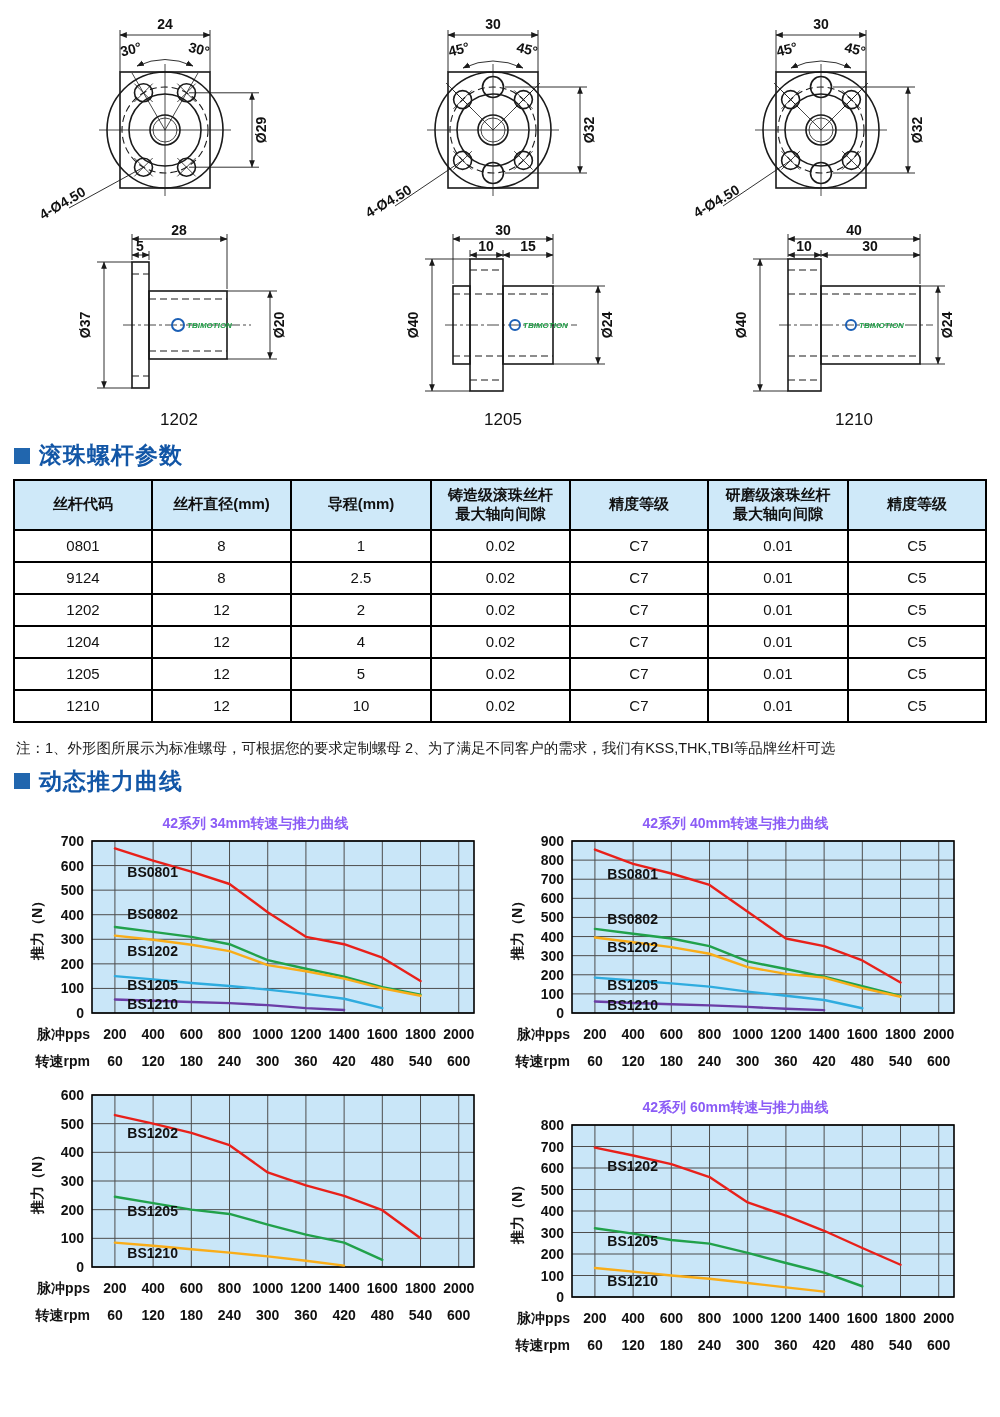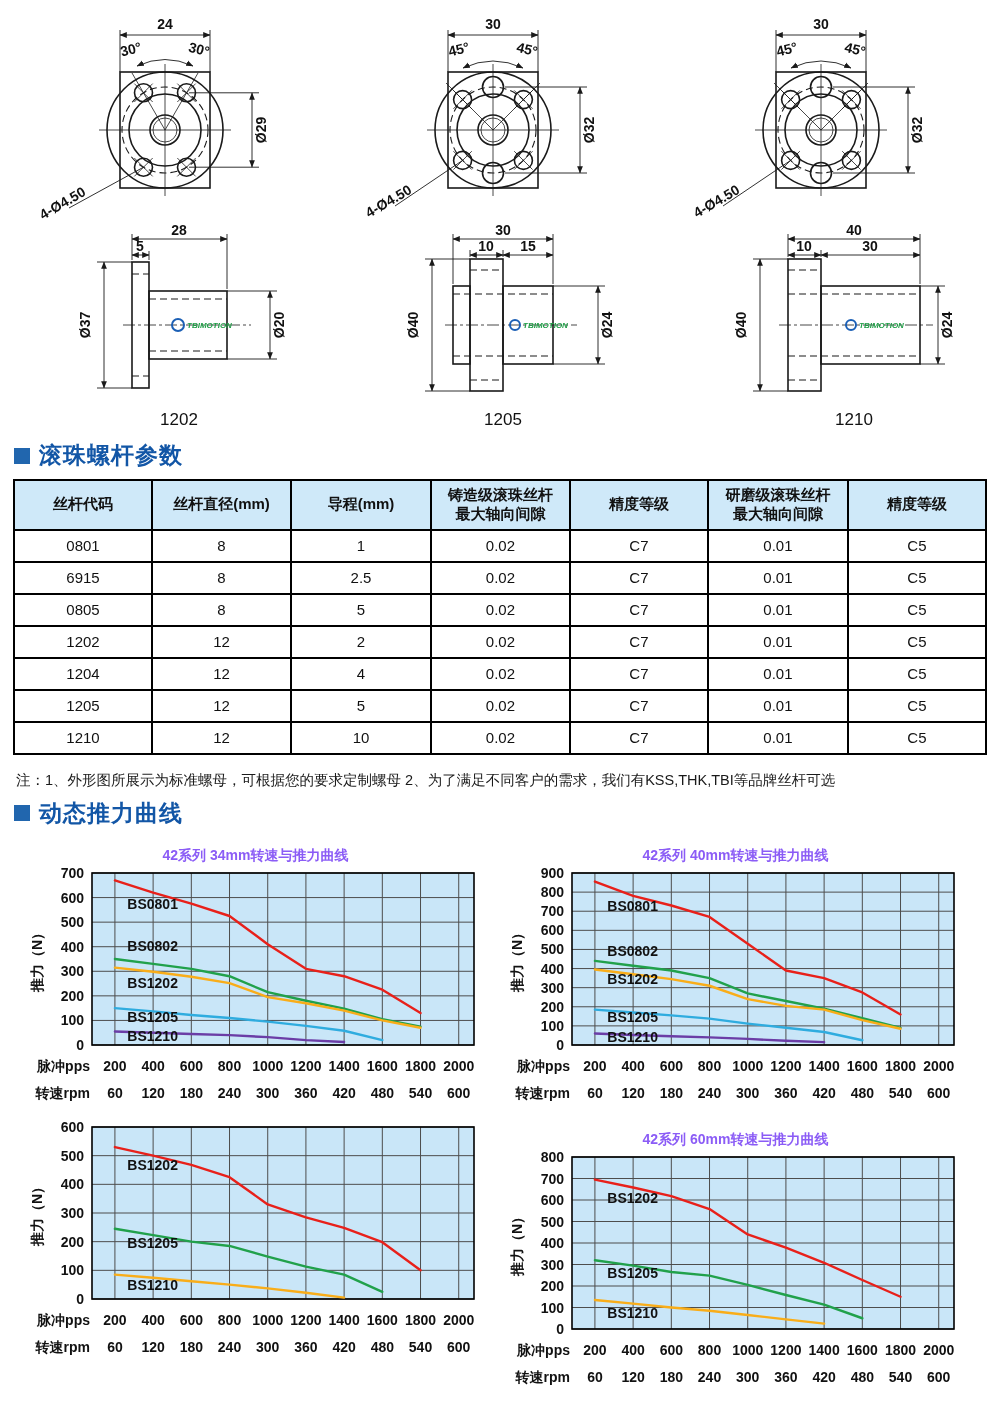--- a/index.html
+++ b/index.html
@@ -287,32 +287,23 @@
       <tr>
         <td>0801</td>
         <td>8</td>
         <td>1</td>
         <td>0.02</td>
         <td>C7</td>
         <td>0.01</td>
         <td>C5</td>
       </tr>
       <tr>
-        <td>6915</td>
+        <td>9124</td>
         <td>8</td>
         <td>2.5</td>
-        <td>0.02</td>
-        <td>C7</td>
-        <td>0.01</td>
-        <td>C5</td>
-      </tr>
-      <tr>
-        <td>0805</td>
-        <td>8</td>
-        <td>5</td>
         <td>0.02</td>
         <td>C7</td>
         <td>0.01</td>
         <td>C5</td>
       </tr>
       <tr>
         <td>1202</td>
         <td>12</td>
         <td>2</td>
         <td>0.02</td>

